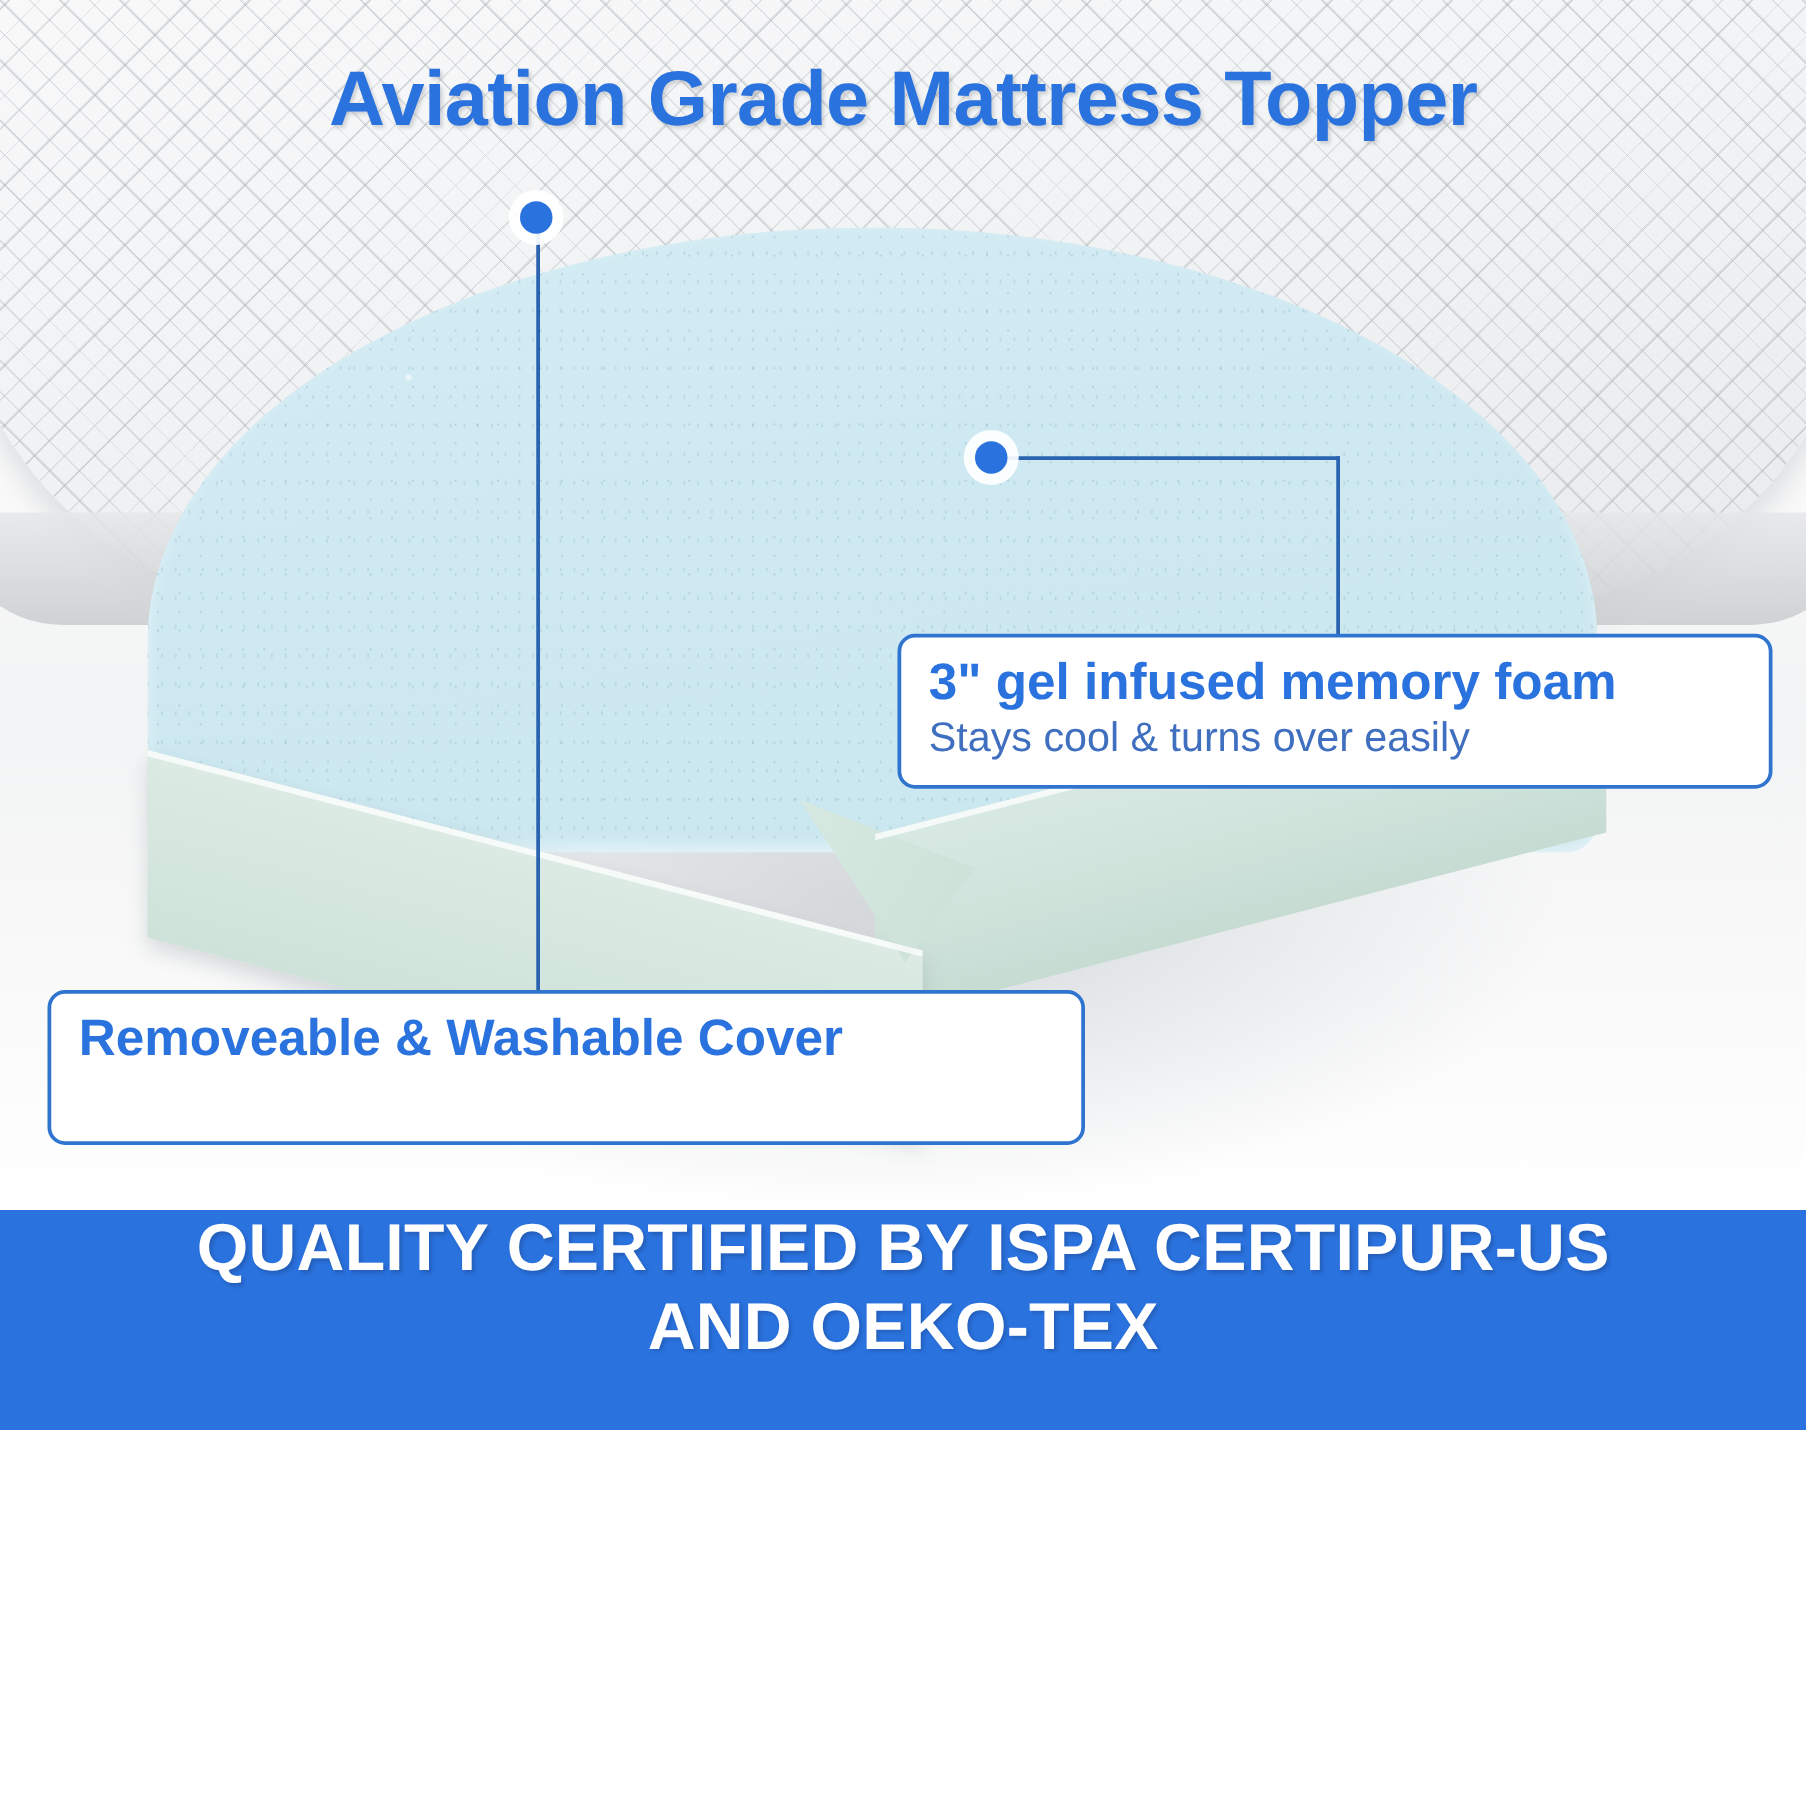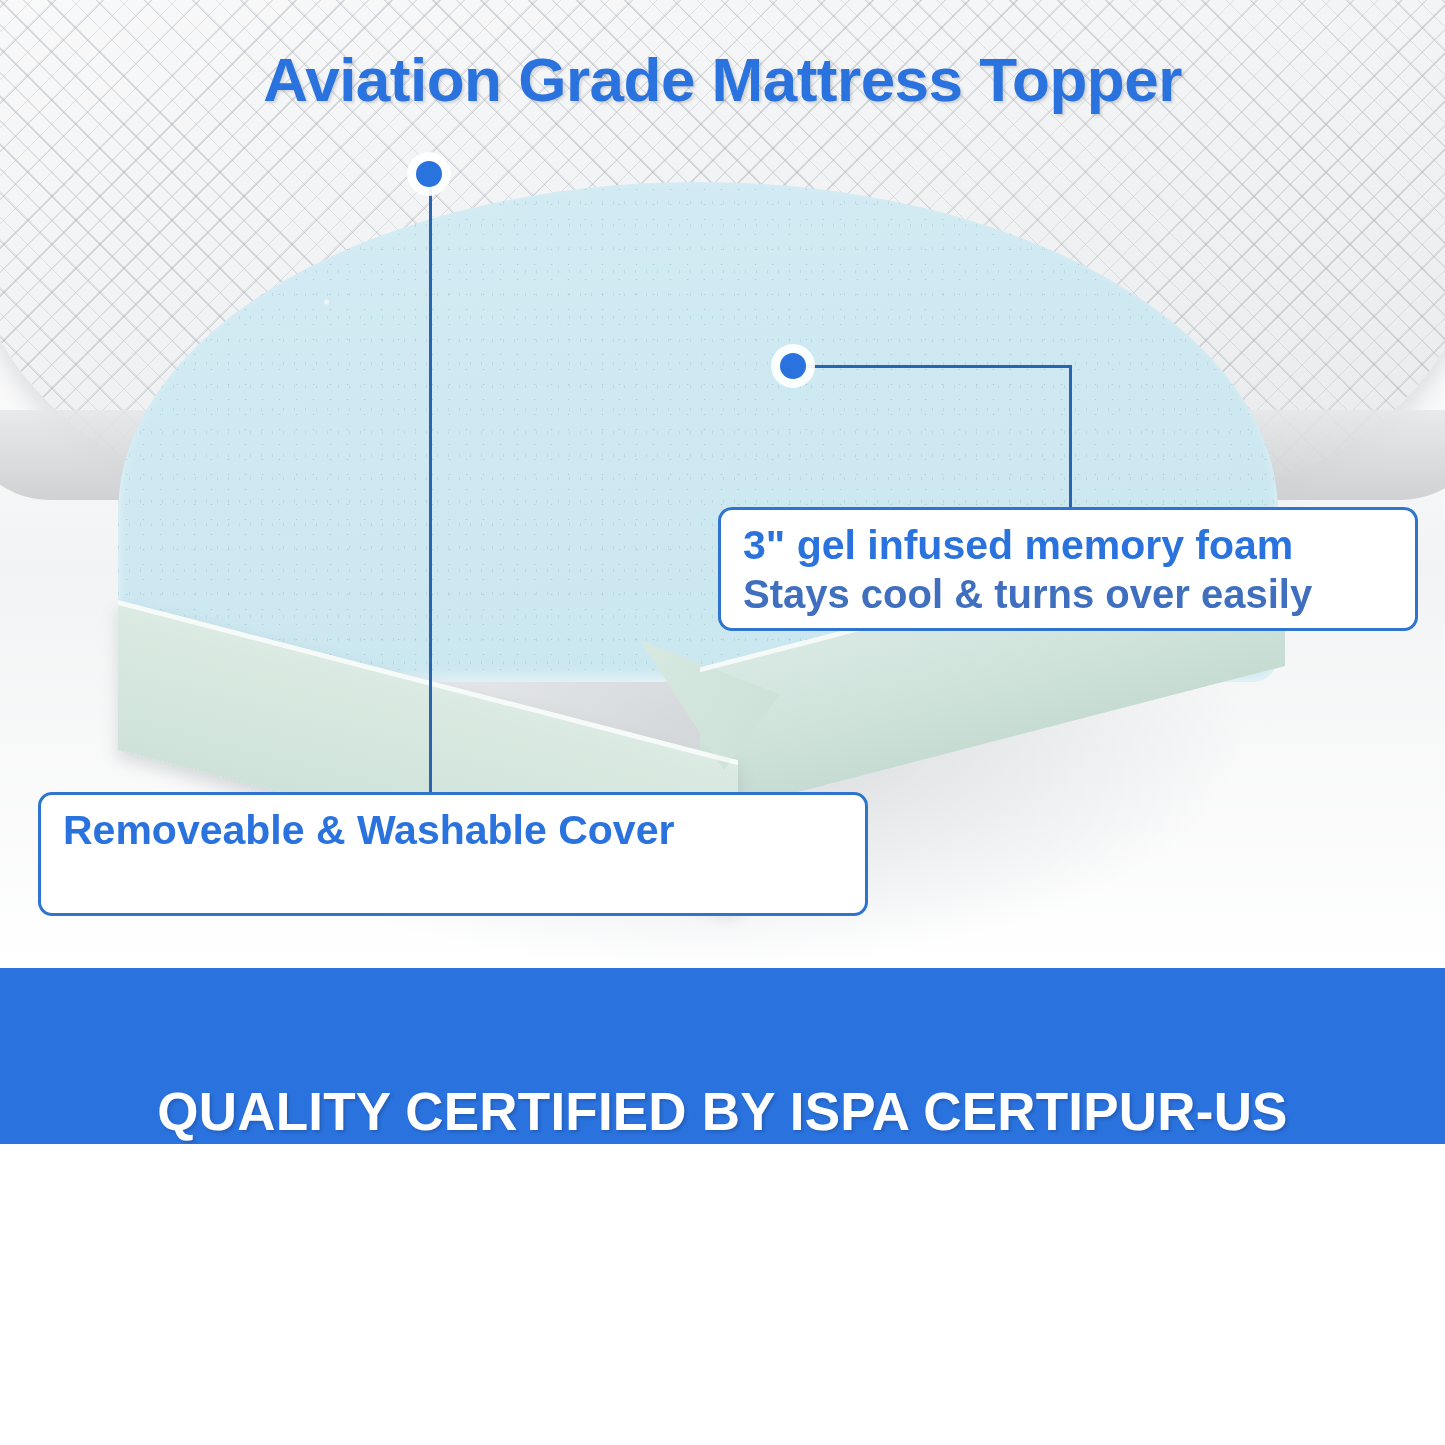--- a/index.html
+++ b/index.html
@@ -82,41 +82,41 @@
     font-size:62px;font-weight:700;letter-spacing:-.5px;color:#2a72de;
     text-shadow:2px 2px 3px rgba(120,130,140,.30);
   }
 
   
   .callout{
     position:absolute;background:#ffffff;border:3px solid #2f74cf;border-radius:14px;
     box-sizing:border-box;padding:14px 22px 12px 22px;
   }
   .callout .c-title{font-size:41px;font-weight:700;color:#2a72de;line-height:1.06;white-space:nowrap;}
-  .callout .c-sub{font-size:40px;font-weight:700;color:#3f6fbe;line-height:1.15;margin-top:4px;white-space:nowrap;}
+  .callout .c-sub{font-size:33px;font-weight:400;color:#3f6fbe;line-height:1.15;margin-top:4px;white-space:nowrap;}
 
   #callout-foam{left:718px;top:507px;width:700px;height:124px;}
   #callout-cover{left:38px;top:792px;width:830px;height:124px;}
 
   
   .lead{position:absolute;background:#2a63b0;}
   .dot{
     position:absolute;width:26px;height:26px;border-radius:50%;background:#2a72de;
     box-shadow:0 0 0 9px rgba(255,255,255,.92);
   }
   #lead-cover-v{left:429px;top:176px;width:3px;height:618px;}
   #dot-cover{left:416px;top:161px;}
   #lead-foam-h{left:800px;top:365px;width:272px;height:3px;}
   #lead-foam-v{left:1069px;top:365px;width:3px;height:145px;}
   #dot-foam{left:780px;top:353px;}
 
   
   .banner{
     position:absolute;left:0;top:968px;width:1445px;height:176px;background:#2a72de;
-    display:flex;align-items:flex-end;justify-content:center;
+    display:flex;align-items:flex-start;justify-content:center;
   }
   .banner-text{
     color:#ffffff;text-align:center;font-size:53px;font-weight:700;line-height:1.18;
     letter-spacing:.2px;text-shadow:2px 2px 3px rgba(25,60,120,.35);padding:0 40px;
   }
 
   
   .badges{
     position:absolute;left:0;top:1144px;width:1445px;height:301px;background:#ffffff;
   }
@@ -154,20 +154,21 @@
     </div>
 
     <div class="callout" id="callout-cover">
       <div class="c-title">Removeable &amp; Washable Cover</div>
     </div>
   </div>
 
   <div class="banner">
     <div class="banner-text">
       <div>QUALITY CERTIFIED BY ISPA CERTIPUR-US</div>
+      <div>AND OEKO-TEX</div>
     </div>
   </div>
 
   <div class="badges">
 
     
     
 
     
     

